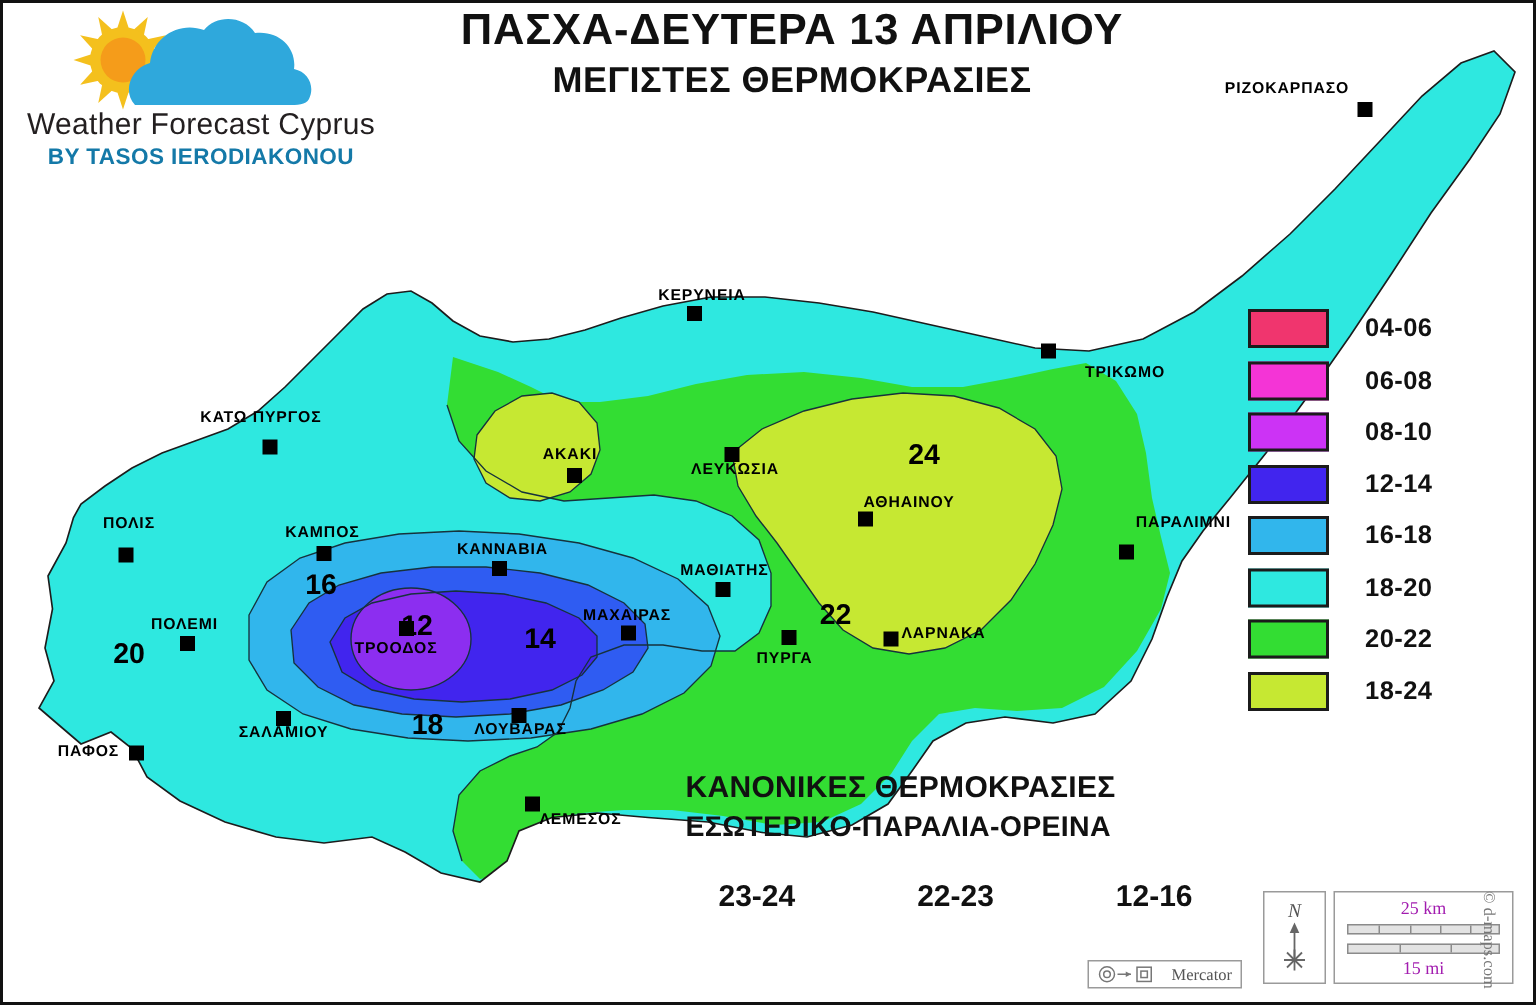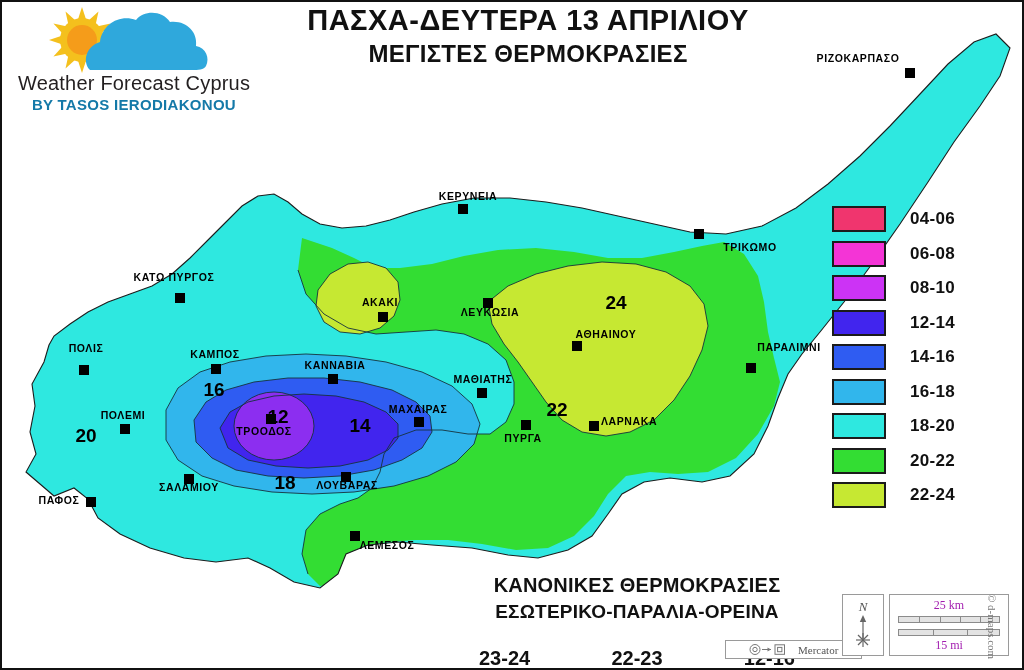--- a/index.html
+++ b/index.html
@@ -144,23 +144,23 @@
     font-size: 17px;
     font-weight: bold;
     color: #111111;
     letter-spacing: .3px;
   }
 
   
   #footer-notes {
     position: absolute;
     left: 455px;
-    top: 572px;
+    top: 512px;
     width: 360px;
-    text-align: center;
+    text-align: left;
   }
   .note-line-1 {
     font-size: 20px;
     font-weight: bold;
     color: #111111;
     letter-spacing: .2px;
     white-space: nowrap;
   }
   .note-line-2 {
     font-size: 19px;
@@ -184,21 +184,21 @@
 
   
   #projection-box {
     position: absolute;
     left: 723px;
     top: 638px;
     display: flex;
     align-items: center;
     border: 1px solid #9a9a9a;
     background: #ffffff;
-    padding: 2px 23px;
+    padding: 2px 6px;
     height: 19px;
     box-sizing: border-box;
   }
   .proj-text {
     font-family: "Liberation Serif", serif;
     font-size: 11px;
     color: #555555;
     margin-left: 5px;
   }
 
@@ -465,38 +465,34 @@
       </div>
       <div class="legend-row">
         <div class="legend-swatch" style="background: rgb(204, 51, 245);"></div>
         <div class="legend-label">08-10</div>
       </div>
       <div class="legend-row">
         <div class="legend-swatch" style="background: rgb(65, 37, 238);"></div>
         <div class="legend-label">12-14</div>
       </div>
       <div class="legend-row">
-        <div class="legend-swatch" style="background: rgb(47, 92, 242);"></div>
-        <div class="legend-label">14-16</div>
-      </div>
-      <div class="legend-row">
         <div class="legend-swatch" style="background: rgb(49, 182, 236);"></div>
         <div class="legend-label">16-18</div>
       </div>
       <div class="legend-row">
         <div class="legend-swatch" style="background: rgb(46, 232, 224);"></div>
         <div class="legend-label">18-20</div>
       </div>
       <div class="legend-row">
         <div class="legend-swatch" style="background: rgb(51, 221, 51);"></div>
         <div class="legend-label">20-22</div>
       </div>
       <div class="legend-row">
         <div class="legend-swatch" style="background: rgb(198, 232, 50);"></div>
-        <div class="legend-label">22-24</div>
+        <div class="legend-label">18-24</div>
       </div>
     </div>
 
   <div id="footer-notes">
     <div class="note-line-1">ΚΑΝΟΝΙΚΕΣ ΘΕΡΜΟΚΡΑΣΙΕΣ</div>
     <div class="note-line-2">ΕΣΩΤΕΡΙΚΟ-ΠΑΡΑΛΙΑ-ΟΡΕΙΝΑ</div>
     <div class="note-values" id="note-values">
         <div class="note-value">23-24</div>
         <div class="note-value">22-23</div>
         <div class="note-value">12-16</div>

